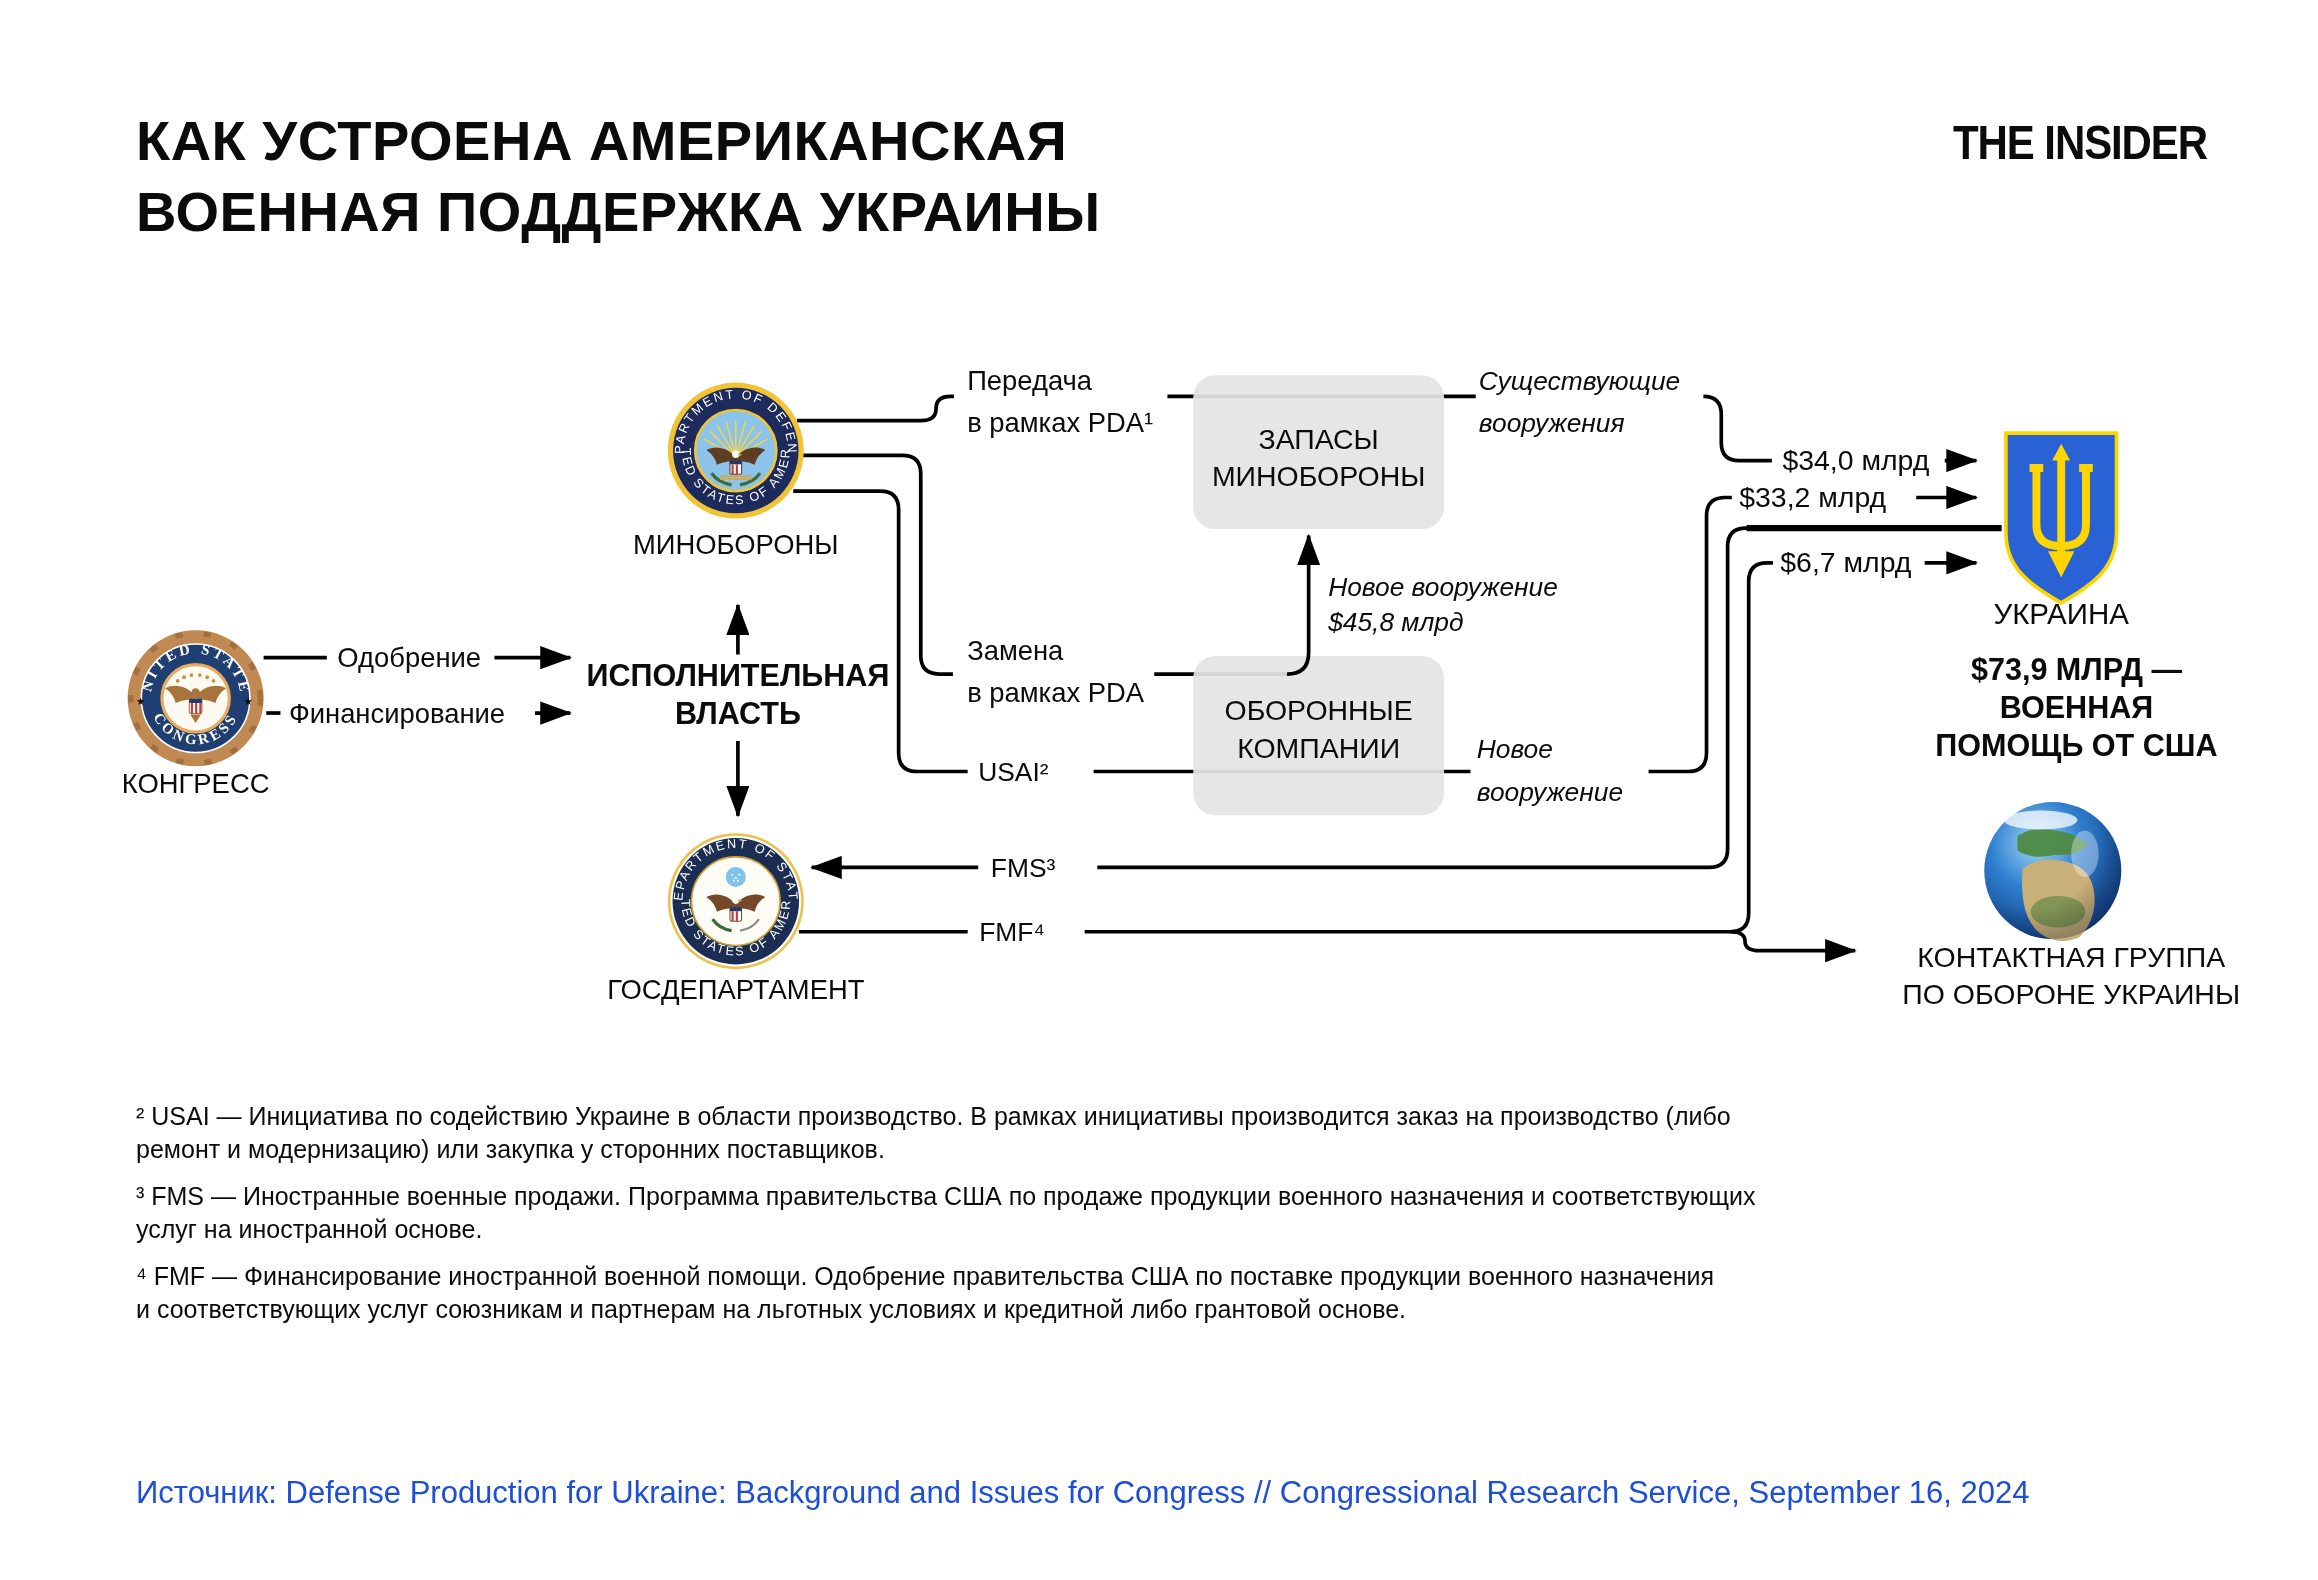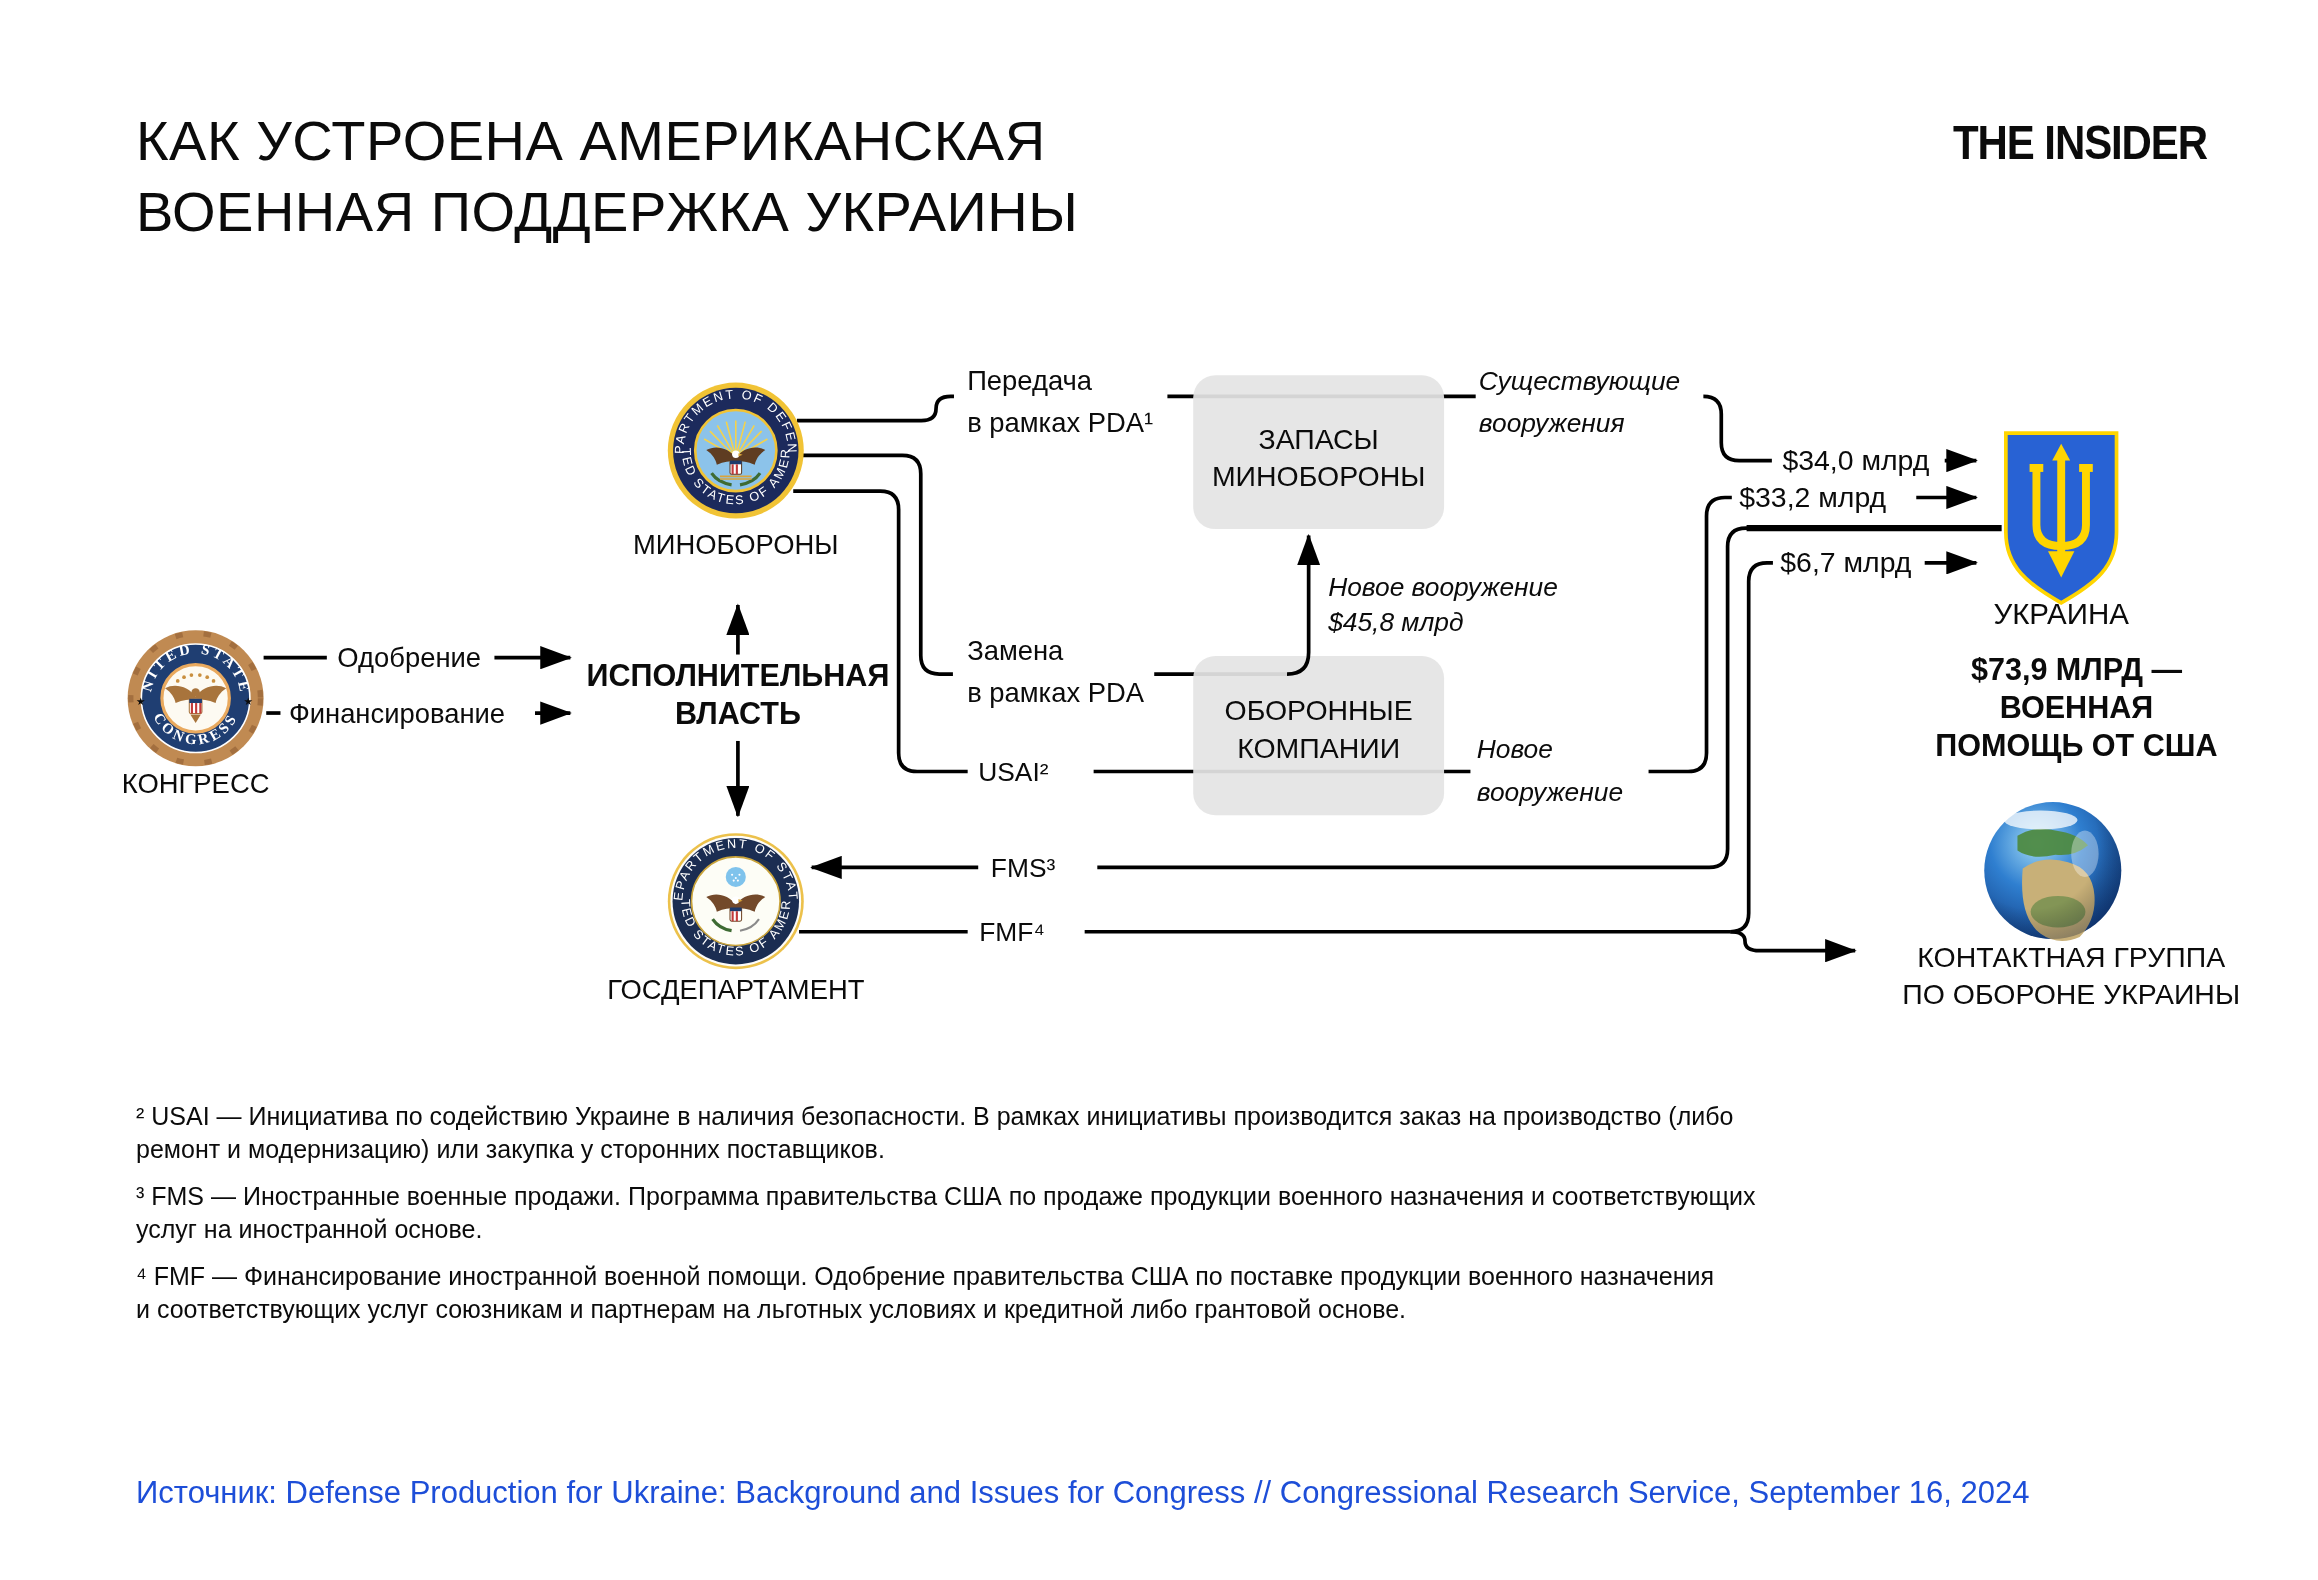--- a/index.html
+++ b/index.html
@@ -1,18 +1,18 @@
 <!DOCTYPE html>
 <html style="font-size:8.4px"><head>
 <meta charset="utf-8">
 <style>
   html,body{margin:0;padding:0}
   body{width:2319px;height:1581px;background:#fff;position:relative;overflow:hidden;
        font-family:"Liberation Sans","DejaVu Sans",sans-serif;color:#0b0b0b}
-  .title{position:absolute;left:136px;top:105px;font-size:56px;font-weight:normal;
+  .title{position:absolute;left:136px;top:105px;font-size:56px;font-weight:bold;
          line-height:1.27;letter-spacing:0.5px;margin:0}
   .logo{position:absolute;right:112px;top:116px;font-size:42px;font-weight:bold;
         letter-spacing:-1.1px;transform:scaleY(1.14);transform-origin:top right;white-space:nowrap}
   svg.diagram{position:absolute;left:0;top:0}
   .footnotes{position:absolute;left:136px;top:1100px;width:2097px;font-size:25px;line-height:1.32}
   .footnotes p{margin:0 0 14.2px 0}
   .source{position:absolute;left:136px;top:1475px;font-size:31px;color:#1d4ed8}
   
   text{font-family:"Liberation Sans","DejaVu Sans",sans-serif;fill:#0b0b0b}
   .t50{font-size:50px}.t52{font-size:52px}.t54{font-size:54px}.t56{font-size:56px}.t58{font-size:58px}
@@ -250,19 +250,19 @@
     <ellipse cx="3905" cy="1730" rx="52" ry="30" fill="#55833f" opacity="0.6"></ellipse>
     <ellipse cx="3872" cy="1556" rx="70" ry="18" fill="#fff" opacity="0.75"></ellipse>
     <ellipse cx="3956" cy="1620" rx="26" ry="44" fill="#fff" opacity="0.35"></ellipse>
     <circle cx="3895" cy="1652" r="130" fill="url(#shade)"></circle>
   </g>
   <text class="t54 mid" x="3930" y="1835">КОНТАКТНАЯ ГРУППА</text>
   <text class="t54 mid" x="3930" y="1905">ПО ОБОРОНЕ УКРАИНЫ</text>
 </svg>
 
 <div class="footnotes">
-  <p><span>² USAI — Инициатива по содействию Украине в наличия безопасности. В рамках инициативы производится заказ на производство (либо</span><br><span>ремонт и модернизацию) или закупка у сторонних поставщиков.</span></p>
+  <p><span>² USAI — Инициатива по содействию Украине в области производство. В рамках инициативы производится заказ на производство (либо</span><br><span>ремонт и модернизацию) или закупка у сторонних поставщиков.</span></p>
   <p><span>³ FMS — Иностранные военные продажи. Программа правительства США по продаже продукции военного назначения и соответствующих</span><br><span>услуг на иностранной основе.</span></p>
   <p><span>⁴ FMF — Финансирование иностранной военной помощи. Одобрение правительства США по поставке продукции военного назначения</span><br><span>и соответствующих услуг союзникам и партнерам на льготных условиях и кредитной либо грантовой основе.</span></p>
 </div>
 
 <div class="source">Источник: Defense Production for Ukraine: Background and Issues for Congress // Congressional Research Service, September 16, 2024</div>
 
 
 </body></html>

